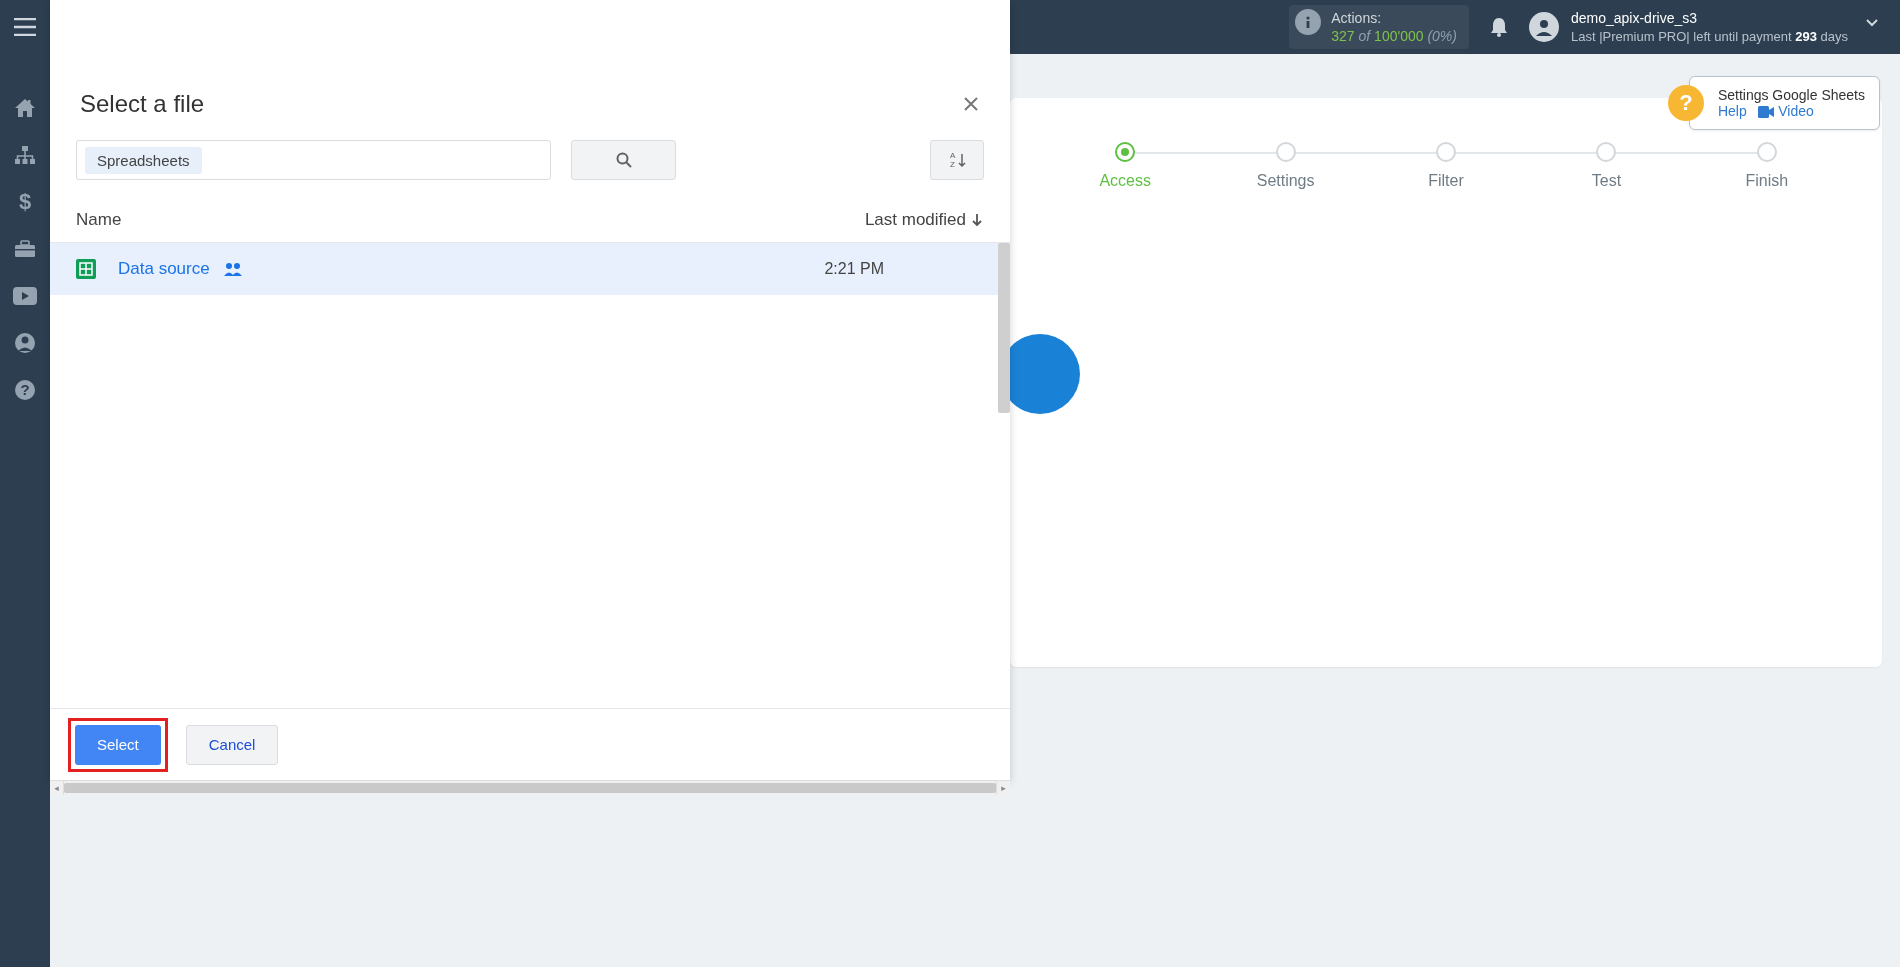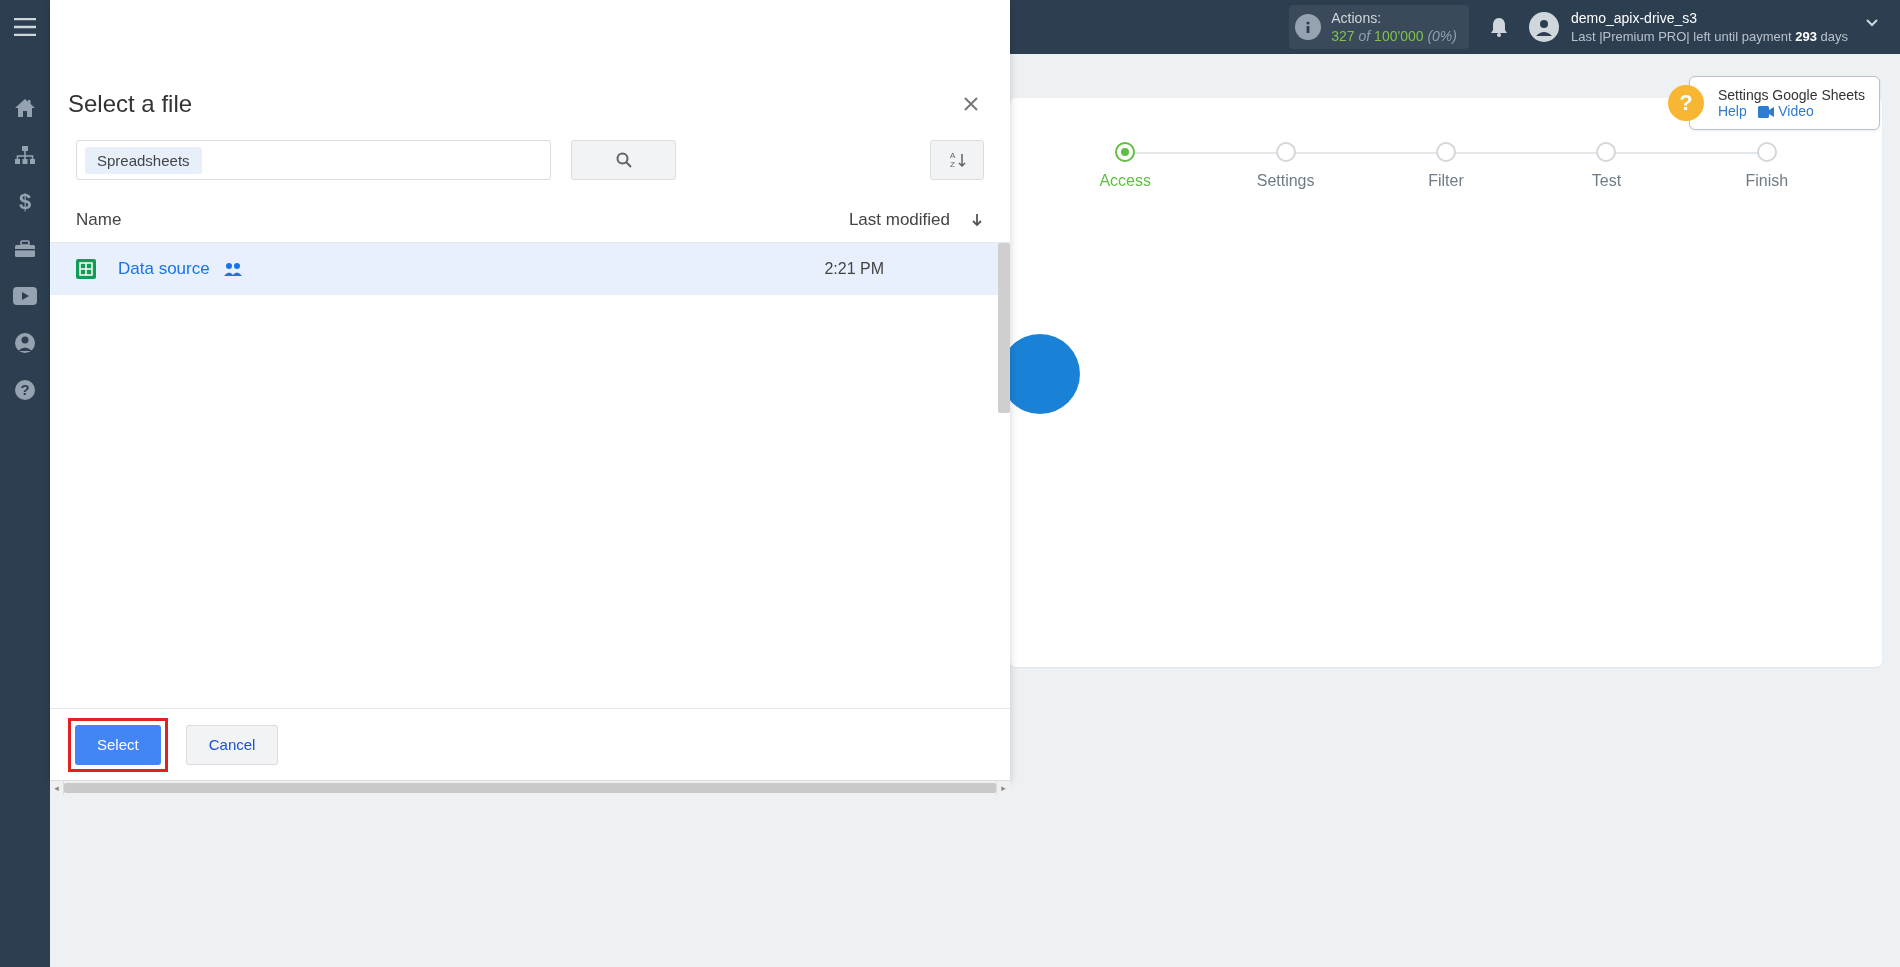--- a/index.html
+++ b/index.html
@@ -16,21 +16,21 @@
     .sidebar-spacer { height: 30px; }
 
     
     .top-bar {
       position: fixed; left: 50px; right: 0; top: 0; height: 54px;
       background: #2c3e50; display: flex; align-items: center; justify-content: flex-end;
       padding-right: 22px; z-index: 4;
     }
     .actions-box {
       background: #3a4a5a; border-radius: 4px; padding: 4px 12px 4px 6px;
-      display: flex; align-items: center; gap: 10px; color: #cfd6dc; margin-right: 20px;
+      display: flex; gap: 10px; color: #cfd6dc; margin-right: 20px;
     }
     .info-circle { width: 26px; height: 26px; border-radius: 50%; background: #95a3b0; display: flex; align-items: center; justify-content: center; }
     .actions-text { font-size: 14px; line-height: 1.3; }
     .actions-text .line1 { color: #d0d6db; }
     .actions-text .line2 { }
     .num-green { color: #7fc24a; }
     .num-gray { color: #8ea0af; font-style: italic; }
     .num-pct { color: #8ea0af; font-style: italic; }
 
     .bell-icon { color: #cfd6dc; margin-right: 20px; cursor: pointer; }
@@ -89,21 +89,21 @@
       background: #1a82d6; border-radius: 50%; z-index: 2;
     }
 
     
     .picker {
       position: absolute; left: 0; top: -54px; width: 960px; height: 780px;
       background: #fff; box-shadow: 0 2px 8px rgba(0,0,0,.18);
       z-index: 10; display: flex; flex-direction: column;
     }
     .picker-top-spacer { height: 90px; border-bottom: none; }
-    .picker-header { display: flex; align-items: center; justify-content: space-between; padding: 0 26px 10px 18px; }
+    .picker-header { display: flex; align-items: center; justify-content: space-between; padding: 0 26px 10px 30px; }
     .picker-title { font-size: 24px; color: #333; }
     .picker-close { color: #888; cursor: pointer; font-size: 18px; padding: 6px; }
 
     .picker-controls { display: flex; align-items: center; gap: 20px; padding: 12px 26px 6px 26px; }
     .chip {
       background: #fff; border: 1px solid #dadce0; border-radius: 3px;
       height: 40px; display: flex; align-items: center; padding: 4px 8px; width: 475px;
     }
     .chip-inner {
       background: #e7effa; color: #444; border-radius: 3px; padding: 5px 12px; font-size: 15px;
@@ -112,21 +112,21 @@
       width: 105px; height: 40px; background: #f1f3f4; border: 1px solid #dadce0; border-radius: 3px;
       display: flex; align-items: center; justify-content: center; color: #5f6368; cursor: pointer;
     }
     .sort-btn {
       margin-left: auto; width: 54px; height: 40px; background: #f1f3f4; border: 1px solid #dadce0; border-radius: 3px;
       display: flex; align-items: center; justify-content: center; color: #5f6368; cursor: pointer; font-size: 12px;
     }
 
     .picker-cols { display: flex; align-items: center; padding: 24px 26px 12px 26px; color: #444; font-size: 17px; }
     .col-name { flex: 1; }
-    .col-mod { display: flex; align-items: center; gap: 20px; }
+    .col-mod { display: flex; align-items: center; gap: 4px; }
     .picker-divider { height: 1px; background: #e5e7ea; margin: 0; }
 
     .row {
       display: flex; align-items: center; padding: 16px 26px; background: #e8f0fe;
     }
     .doc-icon {
       width: 20px; height: 20px; margin-right: 22px;
     }
     .row-name { color: #1a73e8; font-size: 17px; margin-right: 12px; }
     .shared-icon { color: #1a73e8; }

